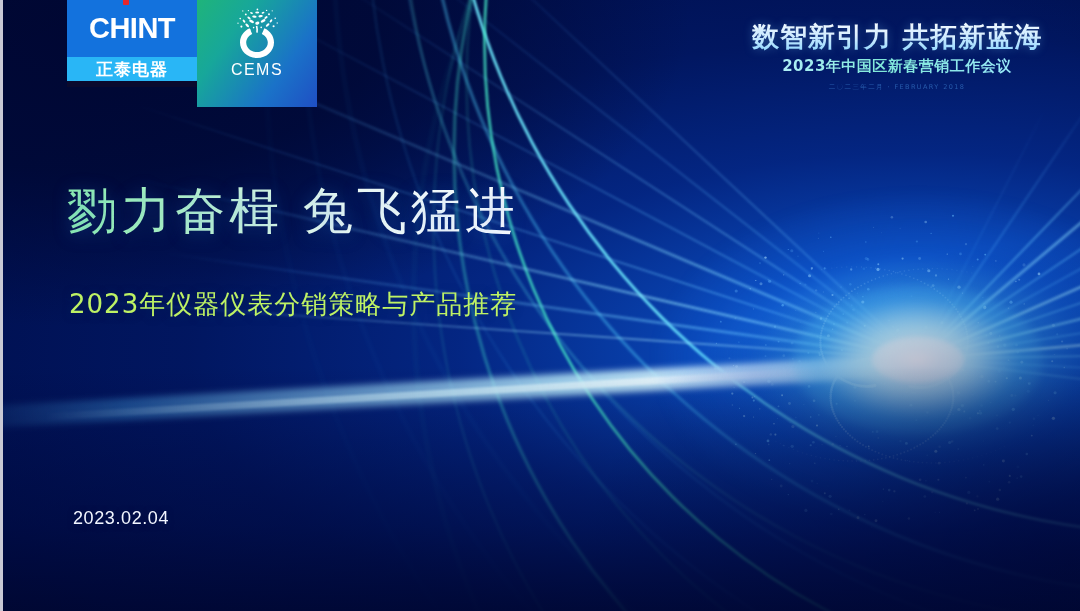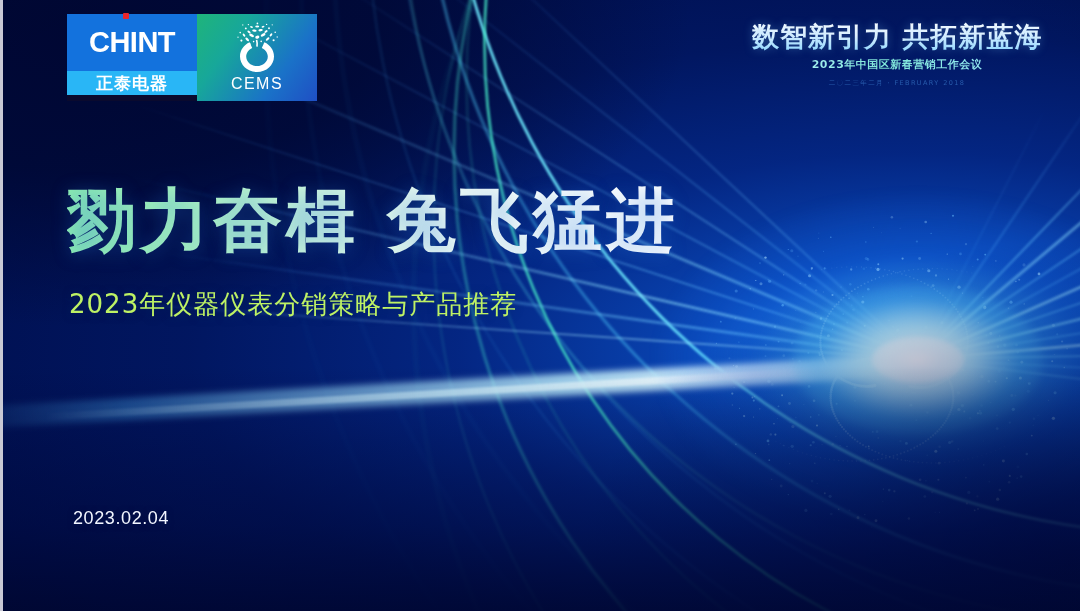--- a/index.html
+++ b/index.html
@@ -84,21 +84,21 @@
     opacity:.75;
   }
 
   .vignette{
     position:absolute;inset:0;
     background:radial-gradient(120% 110% at 50% 50%, rgba(0,0,0,0) 55%, rgba(0,4,30,.45) 100%);
     pointer-events:none;
   }
 
   
-  .logo-bar{position:absolute;left:64px;top:0;display:flex;height:87px;margin-top:14px;}
+  .logo-bar{position:absolute;left:64px;top:0;display:flex;height:87px;}
   .logo-chint{
     width:130px;height:87px;background:#0a0a2e;position:relative;
     display:flex;flex-direction:column;
   }
   .chint-top{
     height:57px;background:#1372dd;display:flex;align-items:center;justify-content:center;
     position:relative;
   }
   .chint-word{
     color:#fff;font-weight:bold;font-size:29px;letter-spacing:-.5px;
@@ -109,21 +109,21 @@
     left:50%;margin-left:-9px;top:-1px;
   }
   .chint-bot{
     height:24px;background:#29b6f6;display:flex;align-items:center;justify-content:center;
   }
   .chint-cn{
     color:#fff;font-size:17px;font-weight:bold;letter-spacing:1px;
     font-family:"DejaVu Sans",sans-serif;
   }
   .logo-cems{
-    width:120px;height:87px;
+    width:120px;height:107px;
     background:linear-gradient(125deg,#1fb47a 0%,#17a79a 30%,#1a72c8 70%,#1f4fc4 100%);
     display:flex;flex-direction:column;align-items:center;justify-content:flex-start;
     padding-top:8px;box-sizing:border-box;
   }
   .cems-mark{width:56px;height:52px;}
   .cems-word{
     color:#fff;font-size:16px;letter-spacing:1.5px;margin-top:1px;
     font-family:"Liberation Sans",sans-serif;
   }
 
@@ -133,36 +133,36 @@
   }
   .event-h1{
     font-size:27px;font-weight:bold;letter-spacing:1px;line-height:1.12;
     font-family:"DejaVu Sans",sans-serif;
     background:linear-gradient(to bottom,#ffffff 0%,#eaf6ff 45%,#8fd8ff 100%);
     -webkit-background-clip:text;background-clip:text;color:transparent;
     text-shadow:0 0 10px rgba(120,200,255,.35);
     white-space:nowrap;
   }
   .event-h2{
-    margin-top:5px;font-size:11px;font-weight:bold;letter-spacing:.5px;
+    margin-top:5px;font-size:15px;font-weight:bold;letter-spacing:.5px;
     font-family:"DejaVu Sans",sans-serif;
     background:linear-gradient(to right,#bdf0ff 0%,#7fe8d8 45%,#9fe9ff 100%);
     -webkit-background-clip:text;background-clip:text;color:transparent;
     white-space:nowrap;
   }
   .event-h3{
     margin-top:7px;font-size:6.5px;letter-spacing:1.4px;
     color:#2a5fb0;font-family:"DejaVu Sans",sans-serif;white-space:nowrap;
     opacity:.95;
   }
 
   
   .title{
     position:absolute;left:64px;top:186px;
-    font-size:69px;font-weight:bold;letter-spacing:4px;line-height:1;
+    font-size:50px;font-weight:normal;letter-spacing:4px;line-height:1;
     font-family:"DejaVu Sans",sans-serif;white-space:nowrap;
     background:linear-gradient(to right,#8ef0ae 0%,#a8f3bf 20%,#d3f8de 42%,#eefcf2 60%,#fbfffc 78%,#ffffff 100%);
     -webkit-background-clip:text;background-clip:text;color:transparent;
     text-shadow:0 2px 18px rgba(40,120,220,.35);
   }
   .subtitle{
     position:absolute;left:66px;top:287px;
     font-size:26px;letter-spacing:1px;color:#bef264;
     font-family:"DejaVu Sans",sans-serif;white-space:nowrap;
     text-shadow:0 1px 8px rgba(0,40,100,.5);

